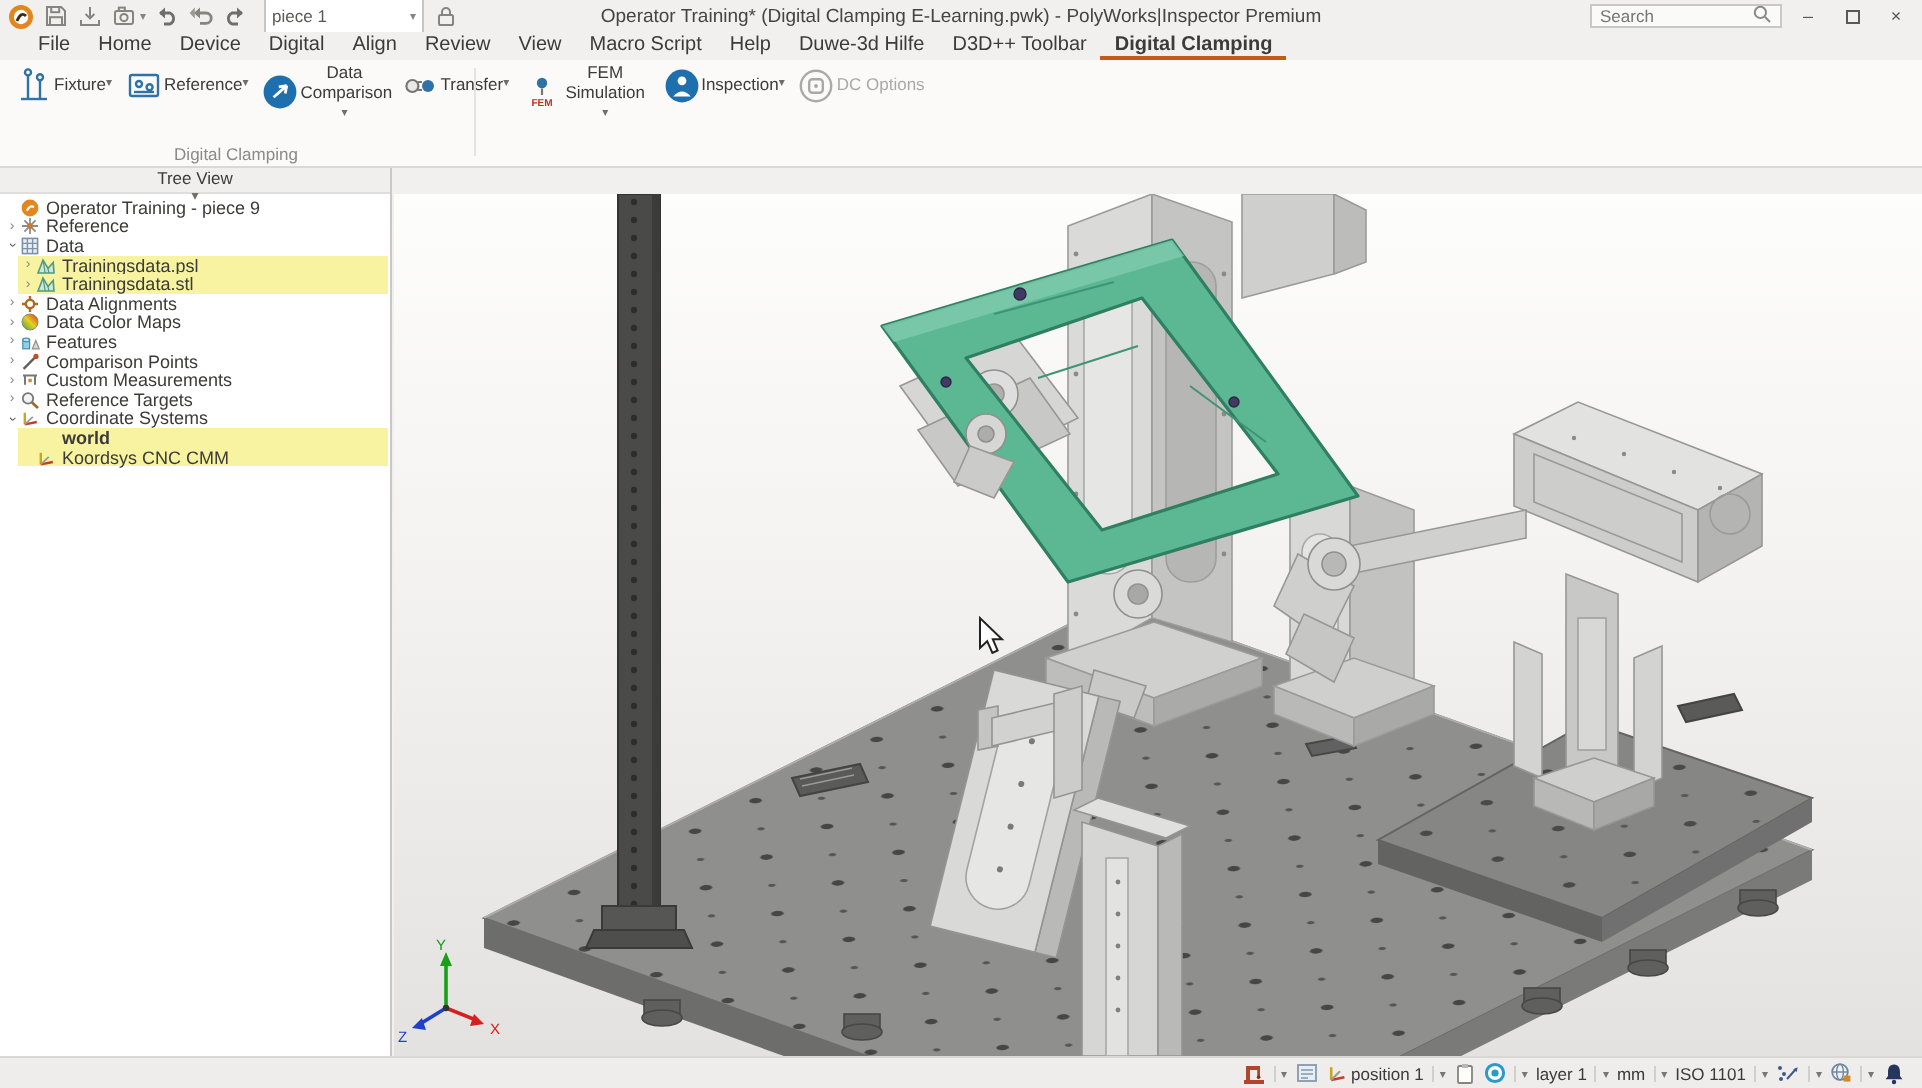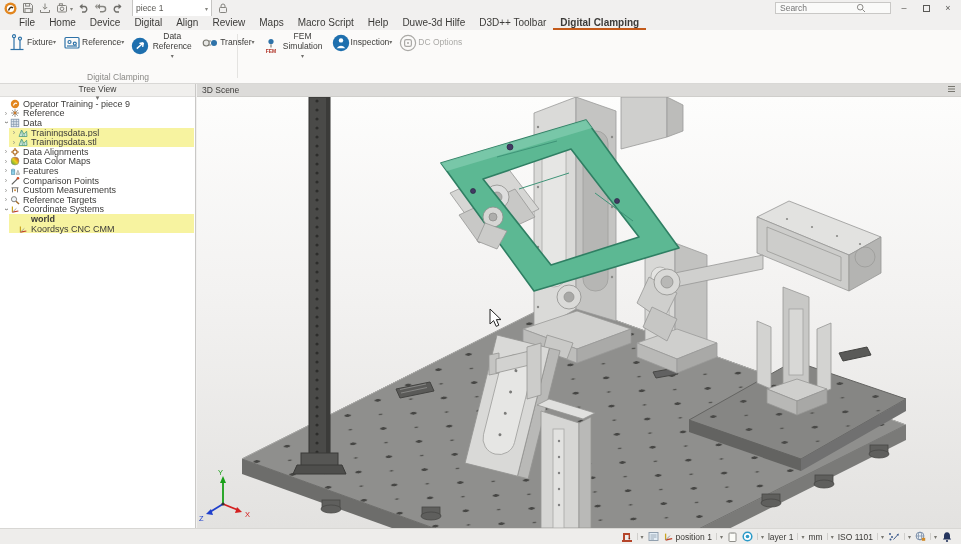--- a/index.html
+++ b/index.html
@@ -7,21 +7,21 @@
   body { font-family:"Liberation Sans", sans-serif; background:#f1f0ef; color:#3c3b39; position:relative; }
 
   
   .titlebar { position:absolute; left:0; top:0; width:961px; height:16px; background:#f1f0ef; display:flex; align-items:center; padding:0 4px; gap:4px; z-index:5; }
   .qat-icon { width:13px; height:13px; display:flex; align-items:center; justify-content:center; flex:0 0 auto; }
   .qat-icon svg { display:block; }
   .qat-caret { font-size:6px; color:#85847f; margin-left:-2px; }
   .piece-combo { width:80px; height:20px; background:#fff; border:1px solid #c6c5c3; font-size:8.5px; color:#5a5955; display:flex; align-items:center; justify-content:space-between; padding:0 3px; margin-left:4px; }
   .piece-combo .caret { font-size:6px; color:#85847f; }
   .win-title { position:absolute; left:200px; right:200px; text-align:center; font-size:9.5px; color:#454441; pointer-events:none; white-space:nowrap; overflow:hidden; }
-  .search-box { position:absolute; right:70px; top:2px; width:116px; height:12px; background:#fafaf9; border:1px solid #c9c8c6; display:flex; align-items:center; }
+  .search-box { position:absolute; right:70px; top:2px; width:96px; height:12px; background:#fafaf9; border:1px solid #c9c8c6; display:flex; align-items:center; }
   .search-box input { border:none; background:transparent; outline:none; width:80px; font-size:8.5px; padding-left:4px; font-family:"Liberation Sans",sans-serif; color:#6a6966; }
   .win-controls { position:absolute; right:2px; top:0; height:16px; display:flex; }
   .win-btn { width:22px; height:16px; display:flex; align-items:center; justify-content:center; font-size:9px; color:#5a5956; }
   .max-glyph { width:7px; height:7px; border:1px solid #5a5956; display:block; }
 
   
   .menubar { position:absolute; left:6px; top:16px; width:961px; height:14px; display:flex; align-items:flex-end; padding-left:6px; font-size:10px; background:#f1f0ef; z-index:5; }
   .mitem { padding:0 7px 2px; white-space:nowrap; }
   .mitem.active { font-weight:bold; border-bottom:2px solid #c35a1a; padding-bottom:0; }
 
@@ -121,20 +121,21 @@
     <span>piece 1</span>
     <span class="caret">▾</span>
   </span>
   <span class="qat-icon">
     <svg width="12" height="12" viewBox="0 0 12 12" fill="none" stroke="#85847f" stroke-width="1">
         <rect x="2.5" y="5.5" width="7" height="5" rx="0.8"></rect>
         <path d="M4,5.5 V4 A2,2 0 0 1 8,4 V5.5"></path>
       </svg>
   </span>
 
+  <div class="win-title">Operator Training* (Digital Clamping E-Learning.pwk) - PolyWorks|Inspector Premium</div>
 
   <div class="search-box">
     <input placeholder="Search" style="">
     <span>
       <svg width="10" height="10" viewBox="0 0 10 10" fill="none" stroke="#8a8985" stroke-width="1">
           <circle cx="4.2" cy="4.2" r="2.8"></circle>
           <path d="M6.4,6.4 L9,9"></path>
         </svg>
     </span>
   </div>
@@ -147,21 +148,21 @@
   </div>
 </div>
 
 <div class="menubar">
   <span class="mitem">File</span>
   <span class="mitem">Home</span>
   <span class="mitem">Device</span>
   <span class="mitem">Digital</span>
   <span class="mitem">Align</span>
   <span class="mitem">Review</span>
-  <span class="mitem">Maps</span>
+  <span class="mitem">View</span>
   <span class="mitem">Macro Script</span>
   <span class="mitem">Help</span>
   <span class="mitem">Duwe-3d Hilfe</span>
   <span class="mitem">D3D++ Toolbar</span>
   <span class="mitem active">Digital Clamping</span>
 </div>
 
 <div class="ribbon">
   <div class="rbtns">
     <div class="rbtn">
@@ -188,21 +189,21 @@
       <div class="rlabel">Reference</div>
       <div class="rcaret">▾</div>
     </div>
     <div class="rbtn">
       <div class="ricon">
         <svg width="20" height="20" viewBox="0 0 20 20">
             <circle cx="10" cy="10" r="8.2" fill="#1e6fae"></circle>
             <path d="M6.8,12.6 L13.4,6.8 M13.4,6.8 L9.4,7.4 M13.4,6.8 L12.6,10.8" stroke="#fff" stroke-width="1.4" fill="none"></path>
           </svg>
       </div>
-      <div class="rlabel"><span>Data Reference</span> <span class="inline-caret">▾</span></div>
+      <div class="rlabel"><span>Data Comparison</span> <span class="inline-caret">▾</span></div>
     </div>
     <div class="rbtn">
       <div class="ricon">
         <svg width="20" height="20" viewBox="0 0 20 20">
             <circle cx="6.2" cy="10" r="3" fill="#e8e8e6" stroke="#77766f" stroke-width="1.1"></circle>
             <circle cx="14" cy="10" r="3" fill="#2e72a8"></circle>
             <path d="M9,8 h2 M9,12 h2" stroke="#77766f" stroke-width="0.9"></path>
           </svg>
       </div>
       <div class="rlabel">Transfer</div>
@@ -382,28 +383,20 @@
           <path d="M2.4,8.2 L8.4,7" stroke="#c04028" stroke-width="1.2"></path>
           <path d="M2.4,8.2 L6.4,4.4" stroke="#9a9a96" stroke-width="0.9"></path>
         </svg>
       <span class="tlabel">Koordsys CNC CMM</span>
     </div>
 
   </div>
 </div>
 
 <div class="scene-panel">
-  <div class="panel-header">
-    <span>3D Scene</span>
-    <span>
-      <svg width="9" height="8" viewBox="0 0 9 8">
-          <path d="M1,1.5 H8 M1,4 H8 M1,6.5 H8" stroke="#77766f" stroke-width="1"></path>
-        </svg>
-    </span>
-  </div>
   <div class="viewport">
     <svg width="764" height="431" viewBox="0 0 764 431">
       <defs>
         <pattern id="pd" width="38" height="34" patternUnits="userSpaceOnUse" patternTransform="matrix(0.94,0.34,-0.89,0.45,362,206)">
           <circle cx="7" cy="7" r="2.4" fill="#424240"></circle>
           <circle cx="26" cy="24" r="1.4" fill="#52524f"></circle>
         </pattern>
         <pattern id="cd" width="21" height="9" patternUnits="userSpaceOnUse">
           <circle cx="6" cy="4" r="1.6" fill="#2d2d2b"></circle>
           <circle cx="15" cy="4" r="1.6" fill="#2d2d2b"></circle>

